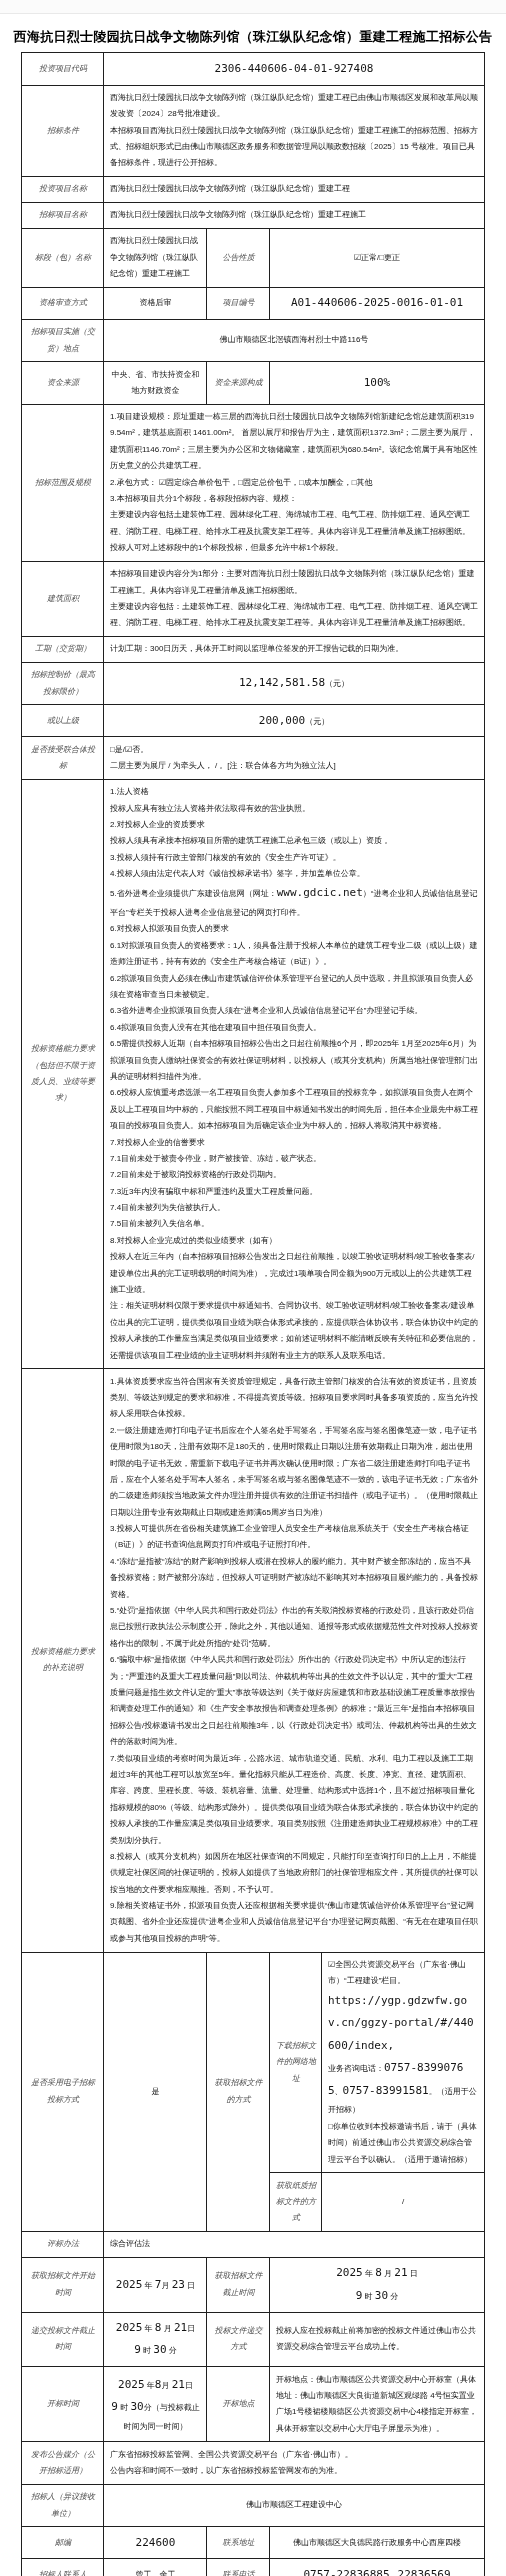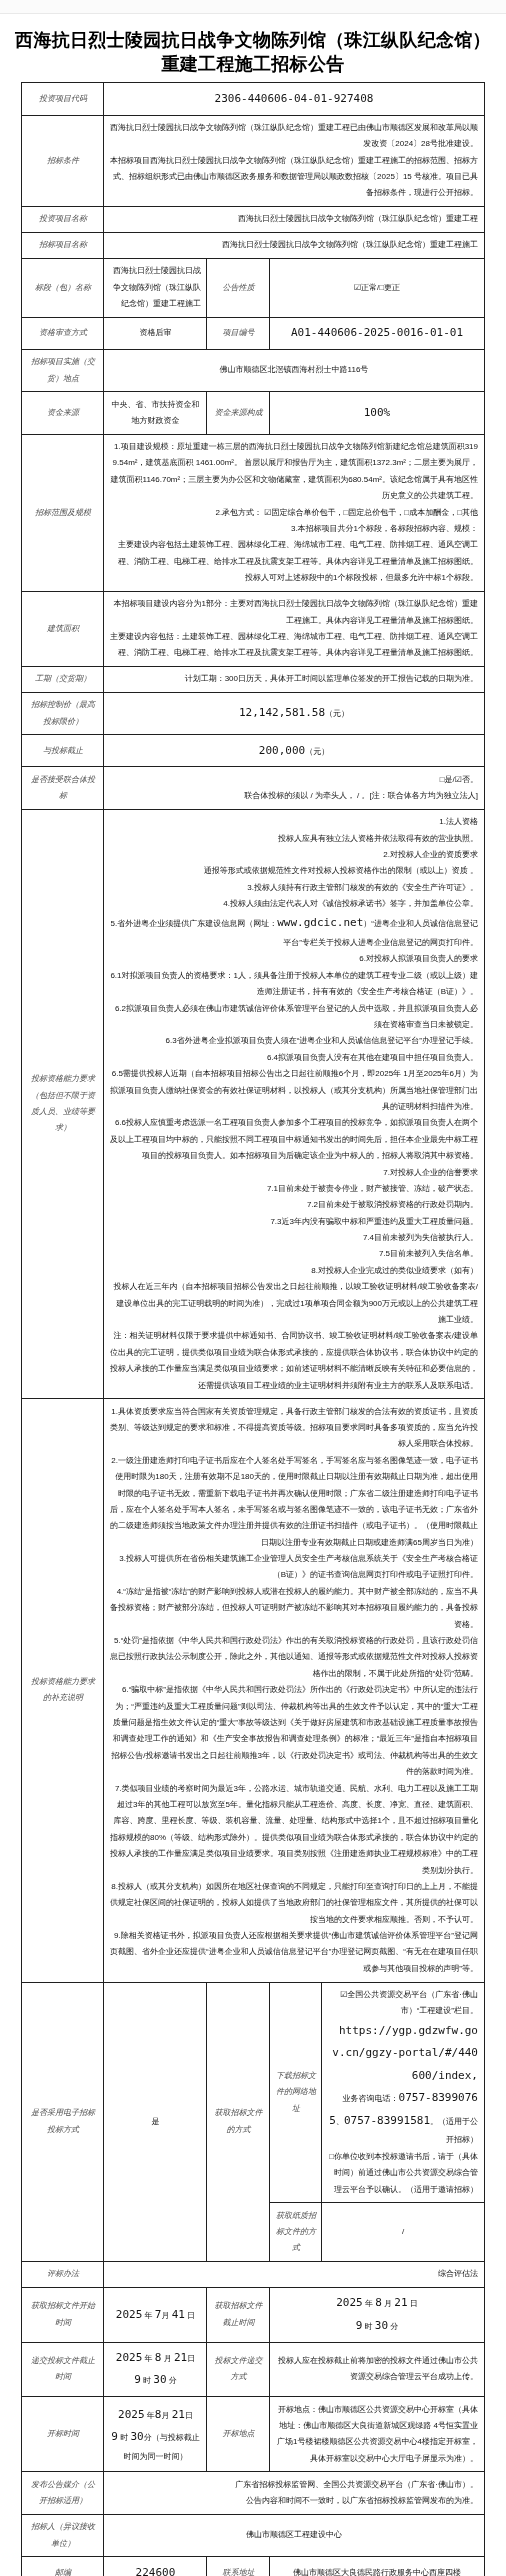--- a/index.html
+++ b/index.html
@@ -1,24 +1,24 @@
 <!DOCTYPE html>
 <html style="font-size:9.7px"><head>
 <meta charset="utf-8">
 <style>
   html,body{margin:0;padding:0;background:#ffffff;}
   body{width:506px;font-family:"Liberation Sans","DejaVu Sans",sans-serif;color:#1c1c1c;}
   .topbar{height:12.8px;background:#fbfbfb;border-bottom:0.6px solid #e9e9e9;}
-  .title{text-align:center;font-size:18px;font-weight:bold;color:#000;margin:14.6px 7.3px 6px;letter-spacing:0.3px;}
+  .title{text-align:center;font-size:13px;font-weight:bold;color:#000;margin:14.6px 7.3px 6px;letter-spacing:0.3px;}
   table.doc{border-collapse:collapse;width:463px;margin:4.9px auto 21px;table-layout:fixed;}
   table.doc th,table.doc td{border:0.6px solid #1f1f1f;padding:4.3px 5.5px;font-size:8px;line-height:2.05;vertical-align:middle;word-break:break-all;}
   table.doc th{color:#4d4d4d;font-weight:normal;text-align:center;font-style:italic;}
   table.doc td{color:#141414;}
   td.c{text-align:center;}
-  td.l{text-align:right;}
+  td.l{text-align:left;}
   .u{text-underline-offset:1.8px;}
   .mono{font-family:"DejaVu Sans Mono","Liberation Mono",monospace;font-size:11px;}
   .ln{min-height:1em;}
 </style>
 </head>
 <body>
 
 <div class="topbar"></div>
 
 <h1 class="title">西海抗日烈士陵园抗日战争文物陈列馆（珠江纵队纪念馆）重建工程施工招标公告</h1>
@@ -147,44 +147,44 @@
       <tr>
         <th>
           <div class="ln"><span>招标控制价（最高投标限价）</span></div>
         </th>
         <td colspan="4" class="c">
           <div class="ln"><span class="u mono">12,142,581.58</span><span>（元）</span></div>
         </td>
       </tr>
       <tr>
         <th>
-          <div class="ln"><span>与投标截止</span></div>
+          <div class="ln"><span>或以上级</span></div>
         </th>
         <td colspan="4" class="c">
           <div class="ln"><span class="mono">200,000</span><span>（元）</span></div>
         </td>
       </tr>
       <tr>
         <th>
           <div class="ln"><span>是否接受联合体投标</span></div>
         </th>
         <td colspan="4" class="l">
           <div class="ln"><span>□是/☑否。</span></div>
-          <div class="ln"><span>联合体投标的须以</span><span class="u"> / </span><span>为牵头人，</span><span class="u"> / </span><span>。[注：联合体各方均为独立法人]</span></div>
+          <div class="ln"><span>二层主要为展厅</span><span class="u"> / </span><span>为牵头人，</span><span class="u"> / </span><span>。[注：联合体各方均为独立法人]</span></div>
         </td>
       </tr>
       <tr>
         <th>
           <div class="ln"><span>投标资格能力要求（包括但不限于资质人员、业绩等要求）</span></div>
         </th>
         <td colspan="4" class="l">
           <div class="ln"><span>1.法人资格</span></div>
           <div class="ln"><span>投标人应具有独立法人资格并依法取得有效的营业执照。</span></div>
           <div class="ln"><span>2.对投标人企业的资质要求</span></div>
-          <div class="ln"><span>通报等形式或依据规范性文件对投标人投标资格作出的限制（或以上）资质 。</span></div>
+          <div class="ln"><span>投标人须具有承接本招标项目所需的建筑工程施工总承包三级（或以上）资质 。</span></div>
           <div class="ln"><span>3.投标人须持有行政主管部门核发的有效的《安全生产许可证》。</span></div>
           <div class="ln"><span>4.投标人须由法定代表人对《诚信投标承诺书》签字，并加盖单位公章。</span></div>
           <div class="ln"><span>5.省外进粤企业须提供广东建设信息网（网址：</span><span class="mono">www.gdcic.net</span><span>）“进粤企业和人员诚信信息登记平台”专栏关于投标人进粤企业信息登记的网页打印件。</span></div>
           <div class="ln"><span>6.对投标人拟派项目负责人的要求</span></div>
           <div class="ln"><span>6.1对拟派项目负责人的资格要求：1人，须具备注册于投标人本单位的建筑工程专业二级（或以上级）建造师注册证书，持有有效的《安全生产考核合格证（B证）》。</span></div>
           <div class="ln"><span>6.2拟派项目负责人必须在佛山市建筑诚信评价体系管理平台登记的人员中选取，并且拟派项目负责人必须在资格审查当日未被锁定。</span></div>
           <div class="ln"><span>6.3省外进粤企业拟派项目负责人须在“进粤企业和人员诚信信息登记平台”办理登记手续。</span></div>
           <div class="ln"><span>6.4拟派项目负责人没有在其他在建项目中担任项目负责人。</span></div>
           <div class="ln"><span>6.5需提供投标人近期（自本招标项目招标公告出之日起往前顺推6个月，即</span><span class="u">2025年 1月至2025年6</span><span>月）为拟派项目负责人缴纳社保资金的有效社保证明材料，以投标人（或其分支机构）所属当地社保管理部门出具的证明材料扫描件为准。</span></div>
           <div class="ln"><span>6.6投标人应慎重考虑选派一名工程项目负责人参加多个工程项目的投标竞争，如拟派项目负责人在两个及以上工程项目均中标的，只能按照不同工程项目中标通知书发出的时间先后，担任本企业最先中标工程项目的投标项目负责人。如本招标项目为后确定该企业为中标人的，招标人将取消其中标资格。</span></div>
@@ -249,21 +249,21 @@
         </th>
         <td colspan="4" class="l">
           <div class="ln"><span>综合评估法</span></div>
         </td>
       </tr>
       <tr>
         <th>
           <div class="ln"><span>获取招标文件开始时间</span></div>
         </th>
         <td class="c">
-          <div class="ln"><span class="u mono">2025</span><span> 年 </span><span class="u mono">7</span><span>月 </span><span class="u mono">41</span><span> 日</span></div>
+          <div class="ln"><span class="u mono">2025</span><span> 年 </span><span class="u mono">7</span><span>月 </span><span class="u mono">23</span><span> 日</span></div>
         </td>
         <th>
           <div class="ln"><span>获取招标文件截止时间</span></div>
         </th>
         <td colspan="2" class="c">
           <div class="ln"><span class="u mono">2025</span><span> 年 </span><span class="u mono">8</span><span> 月 </span><span class="u mono">21</span><span> 日</span></div>
           <div class="ln"><span class="u mono">9</span><span> 时 </span><span class="u mono">30</span><span> 分</span></div>
         </td>
       </tr>
       <tr>

